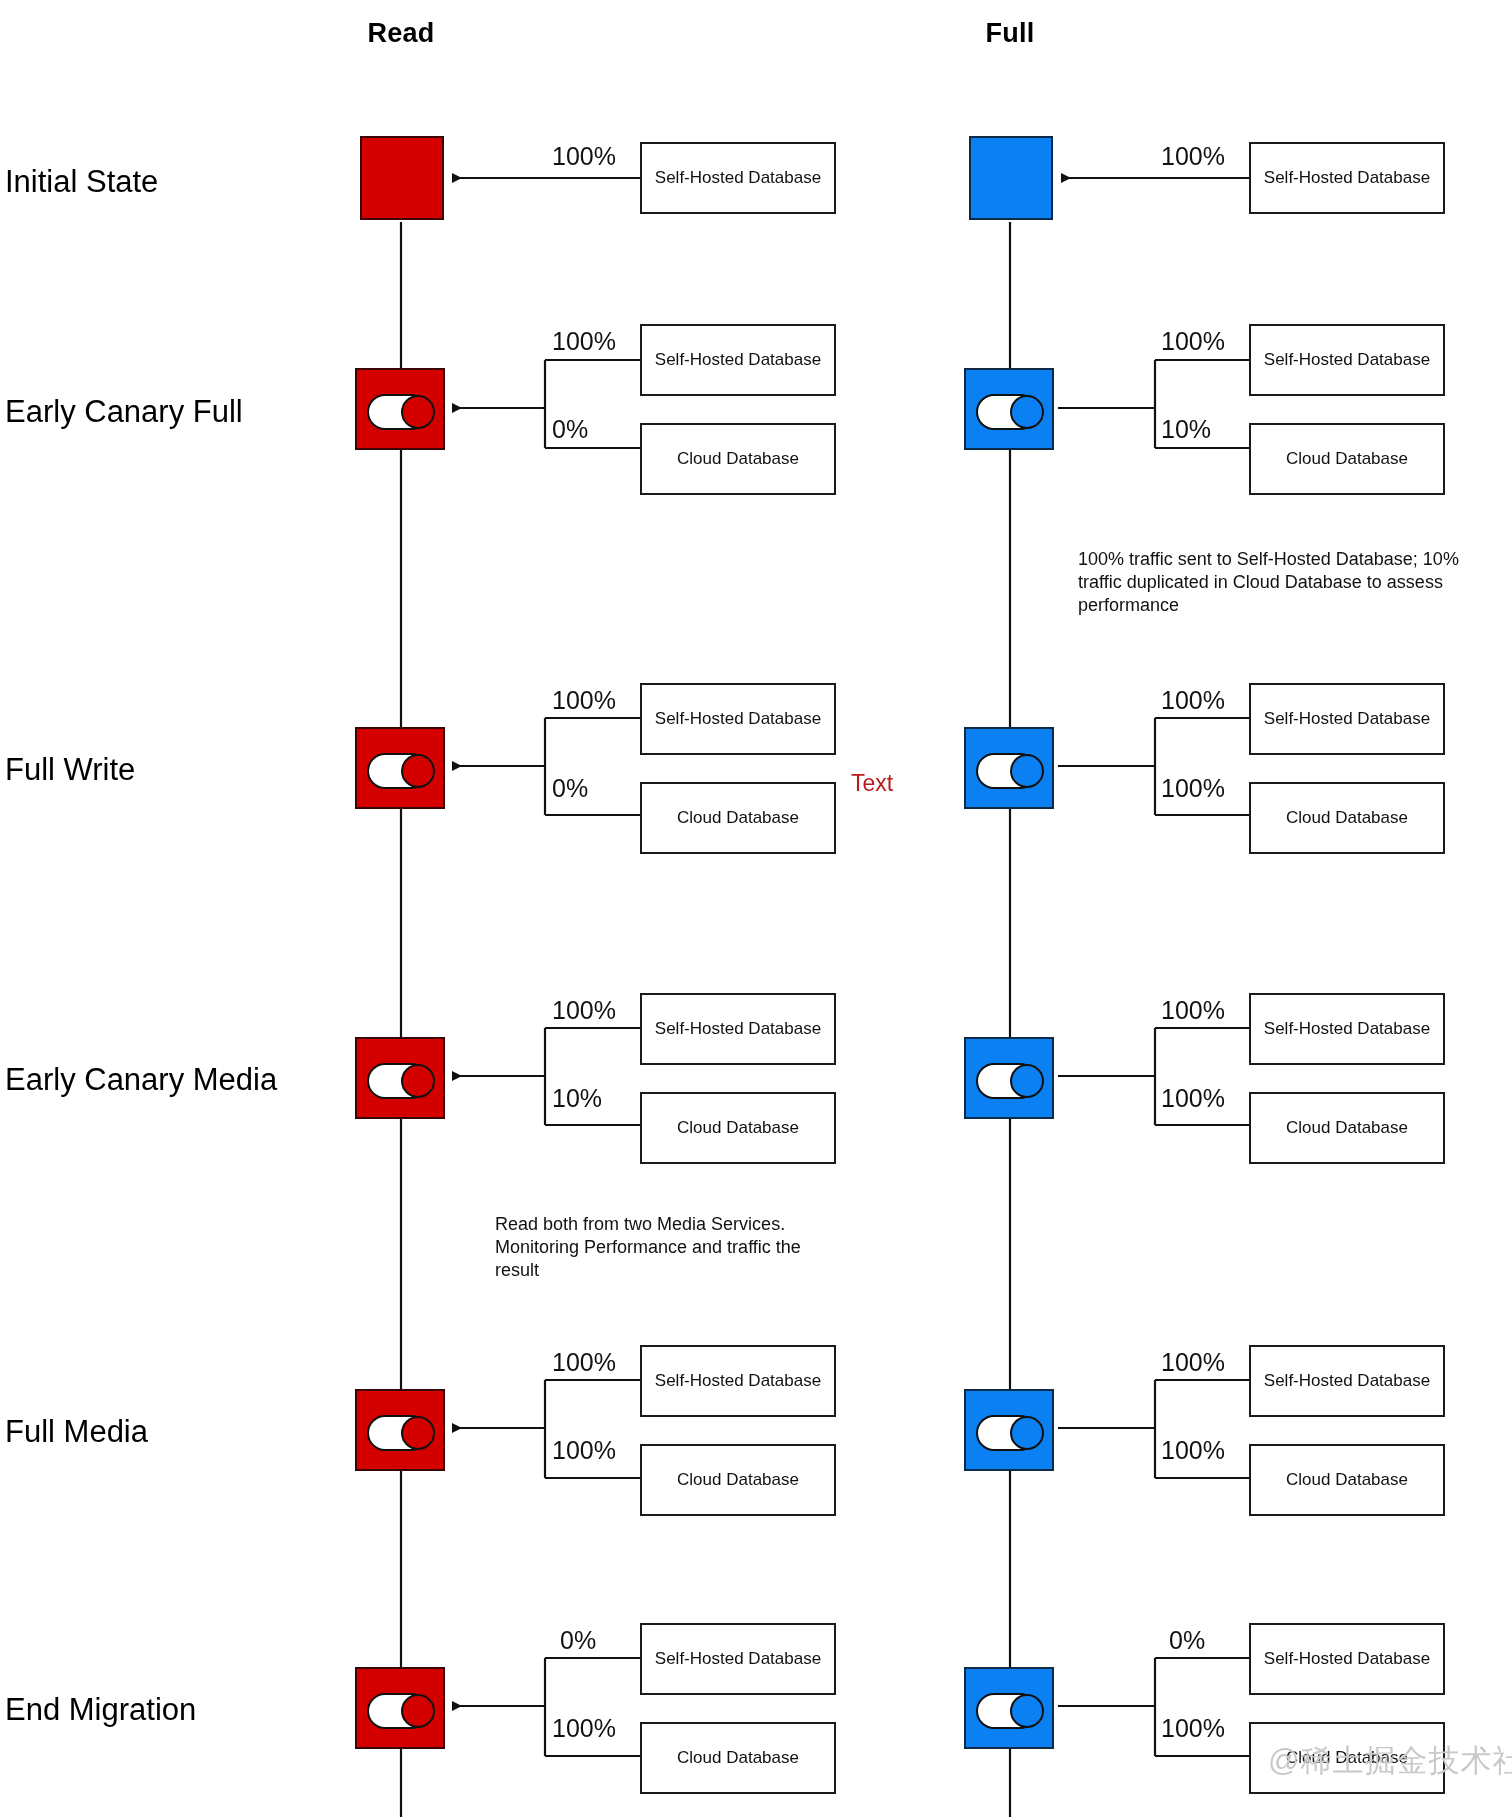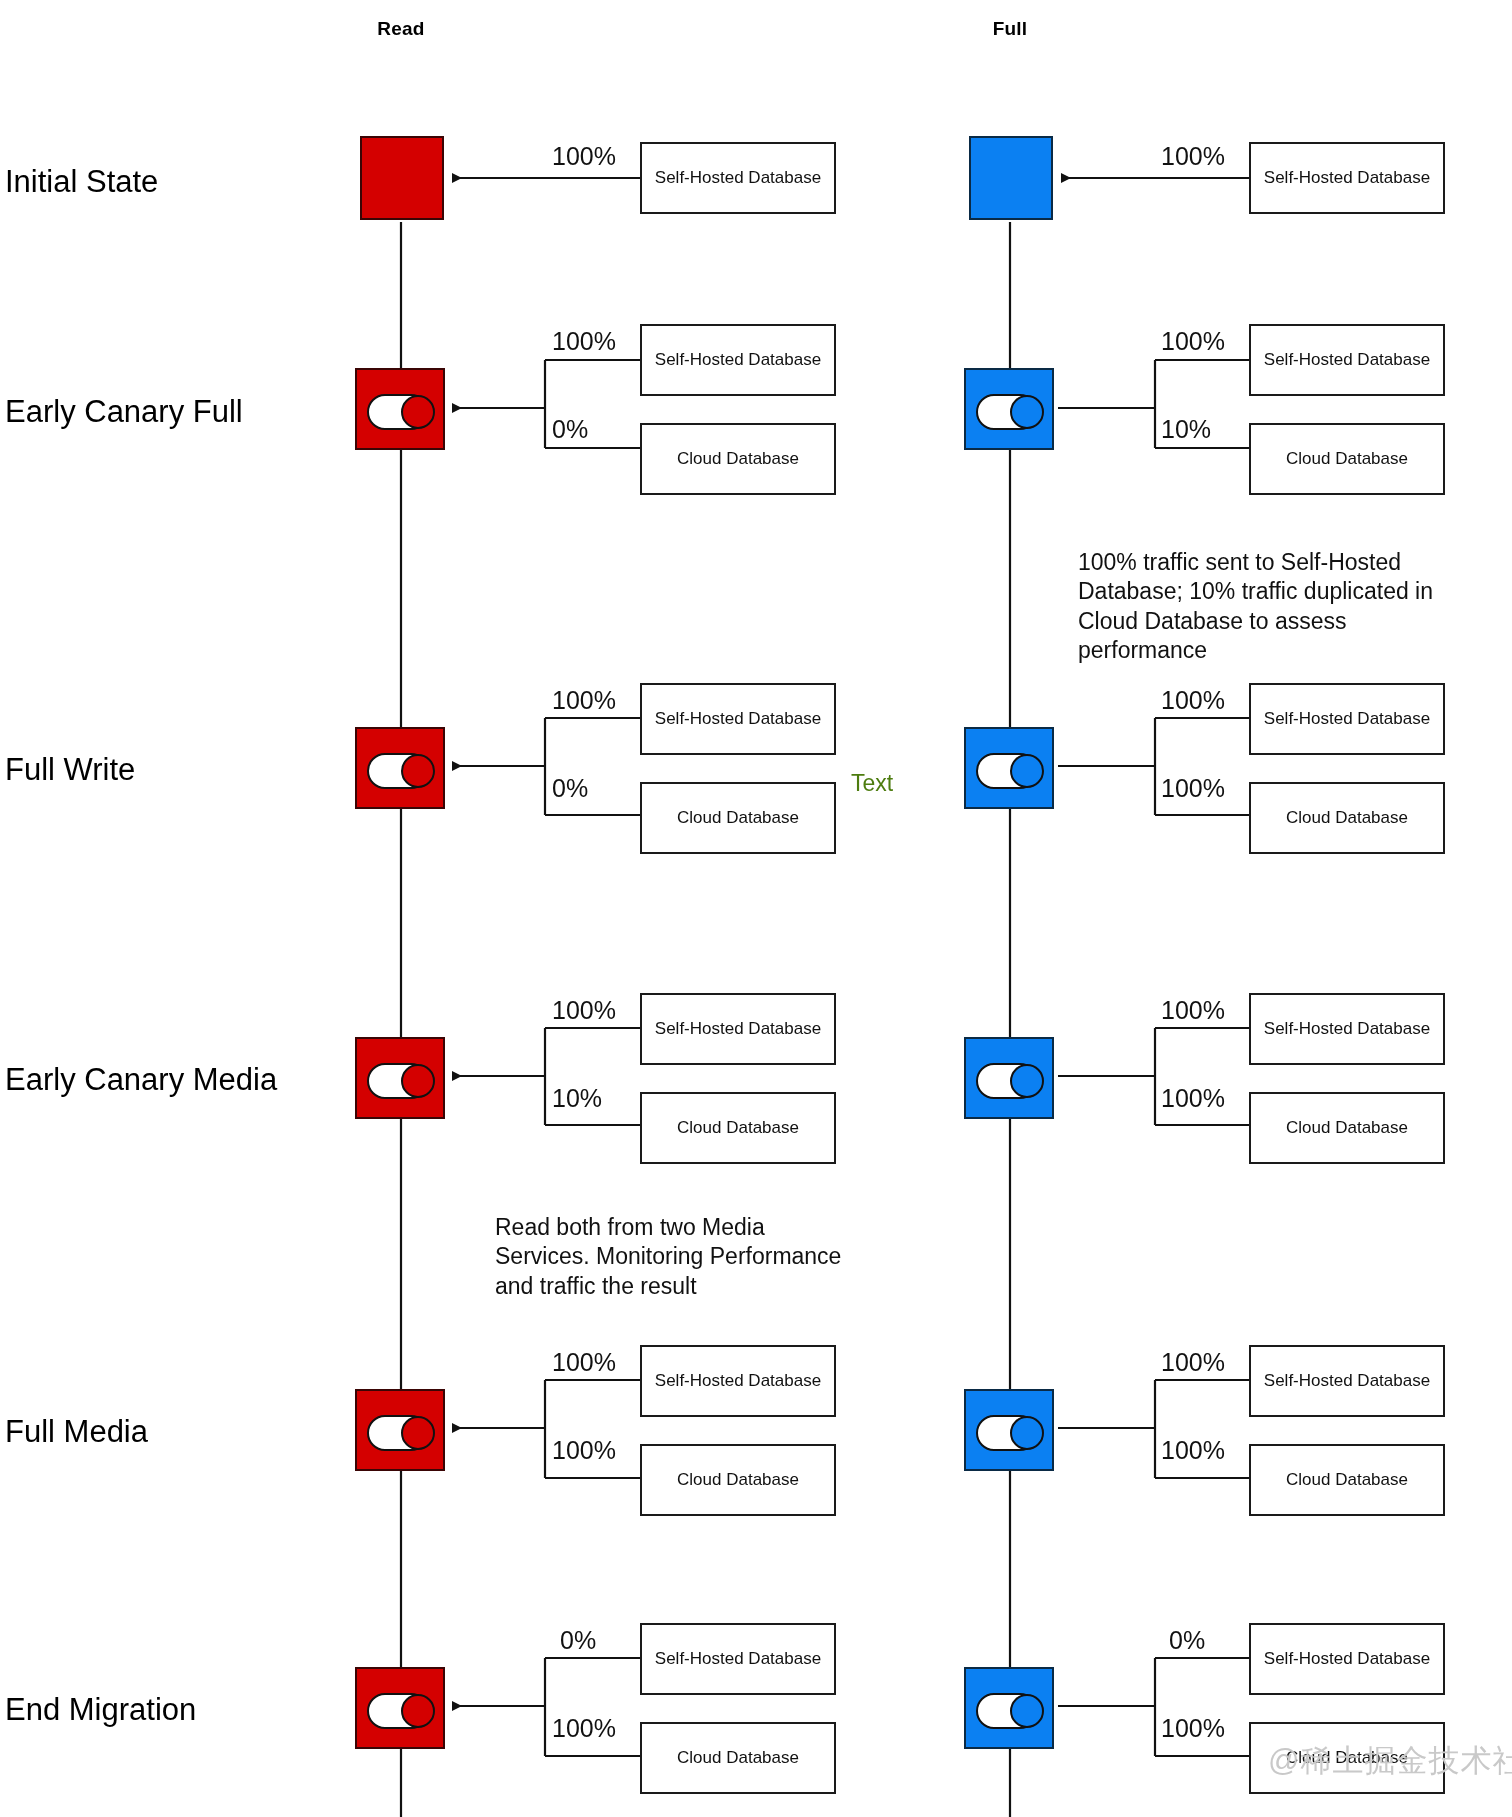--- a/index.html
+++ b/index.html
@@ -1,25 +1,25 @@
 <!DOCTYPE html>
 <html><head>
 <meta charset="utf-8">
 <style>
   html,body{margin:0;padding:0;background:#ffffff;}
   body{width:1512px;height:1817px;font-family:"Liberation Sans",sans-serif;color:#000;}
   #stage{position:relative;width:1512px;height:1817px;overflow:hidden;background:#fff;}
   svg#canvas{position:absolute;left:0;top:0;width:1512px;height:1817px;}
-  .col-head{position:absolute;font-weight:bold;font-size:19px;letter-spacing:.2px;text-align:center;white-space:nowrap;}
+  .col-head{position:absolute;font-weight:bold;font-size:27px;letter-spacing:.2px;text-align:center;white-space:nowrap;}
   .row-label{position:absolute;font-weight:normal;font-size:31px;white-space:nowrap;}
   .dbbox{position:absolute;box-sizing:border-box;border:2.2px solid #1a1a1a;background:#ffffff;
          display:flex;align-items:center;justify-content:center;font-size:17px;color:#111;}
   .pct{position:absolute;font-size:25px;color:#111;white-space:nowrap;}
-  .note{position:absolute;font-size:23px;line-height:1.28;color:#111;}
-  .textlbl{position:absolute;font-size:23px;color:#4d7c0f;}
+  .note{position:absolute;font-size:18px;line-height:1.28;color:#111;}
+  .textlbl{position:absolute;font-size:23px;color:#b91c1c;}
   .sw{position:absolute;box-sizing:border-box;border:2.2px solid #2b0000;}
   .sw.red{background:#d40000;border-color:#3a0505;}
   .sw.blue{background:#0b80f2;border-color:#0a2a45;}
   .track{position:absolute;box-sizing:border-box;background:#ffffff;border:2.4px solid #111;border-radius:999px;}
   .knob{position:absolute;border-radius:50%;box-sizing:border-box;border:2.4px solid #111;}
   .knob.red{background:#d40000;}
   .knob.blue{background:#0b80f2;}
   .watermark{position:absolute;font-size:31px;color:#c9c9c9;white-space:nowrap;letter-spacing:1px;}
 </style>
 </head>

